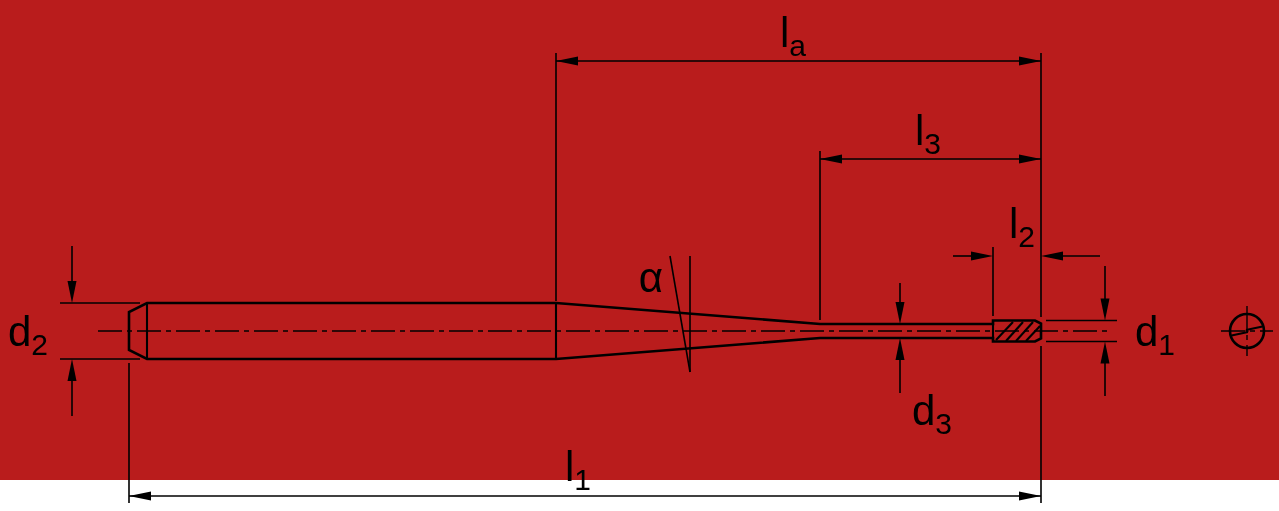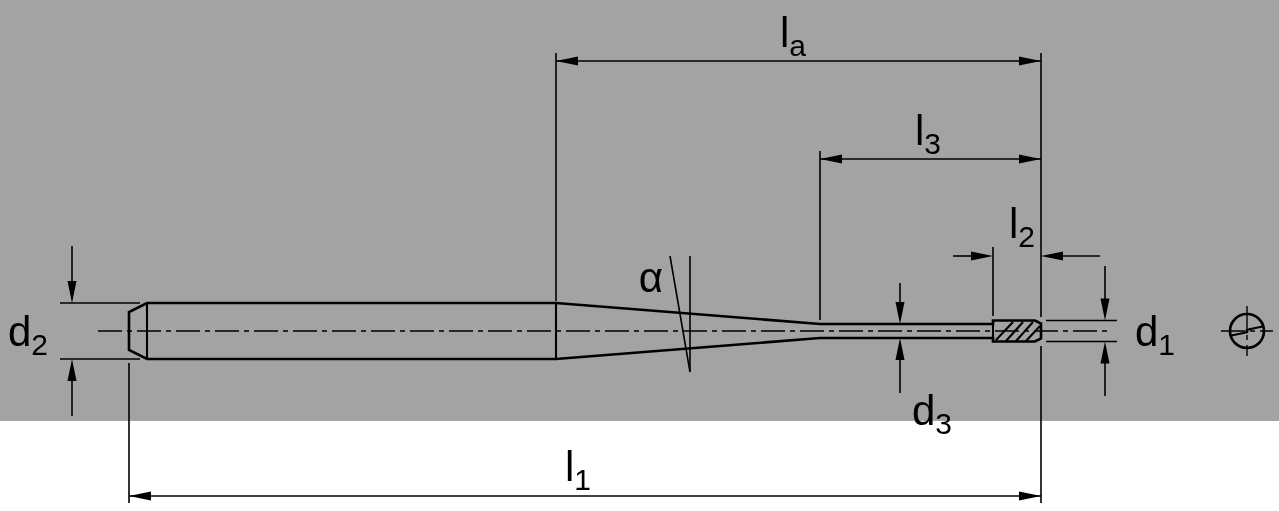--- a/index.html
+++ b/index.html
@@ -5,23 +5,23 @@
   html, body {
     margin: 0;
     padding: 0;
     background: #ffffff;
     width: 1279px;
     height: 511px;
     overflow: hidden;
   }
   .drawing-wrap {
     width: 1279px;
-    height: 421px;
+    height: 480px;
     position: relative;
-    background: #a3a3a3;
+    background: #b91c1c;
   }
   svg text {
     font-family: "Liberation Sans", "DejaVu Sans", sans-serif;
     font-size: 42px;
     fill: #000000;
   }
   svg .sub {
     font-size: 30px;
   }
   .thick { stroke: #000; stroke-width: 2.6; fill: none; }

